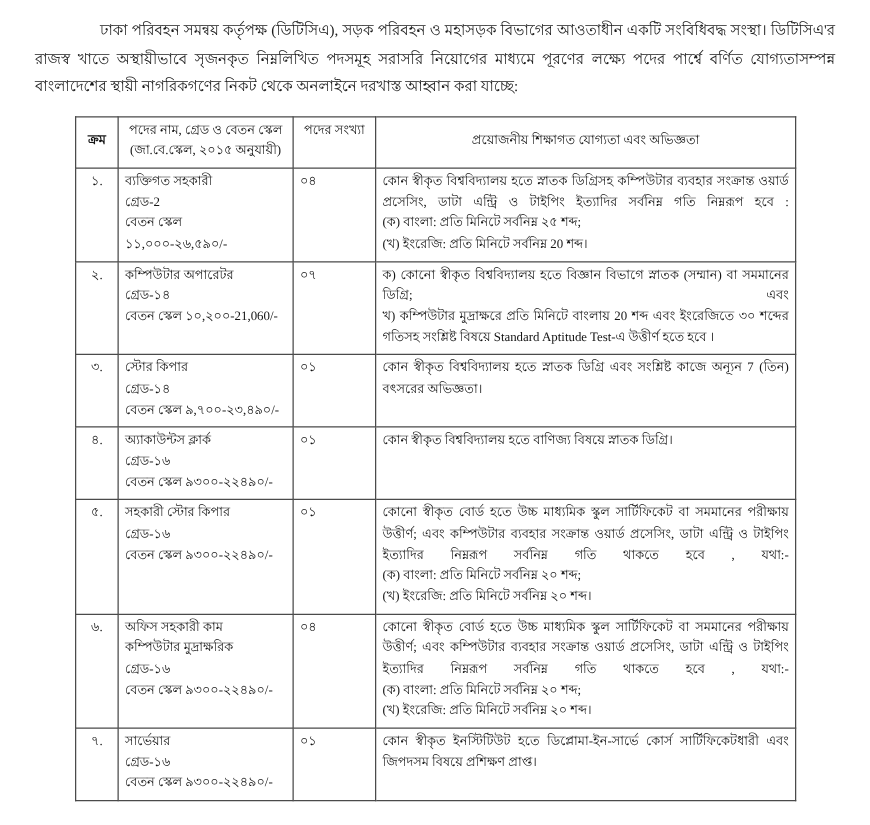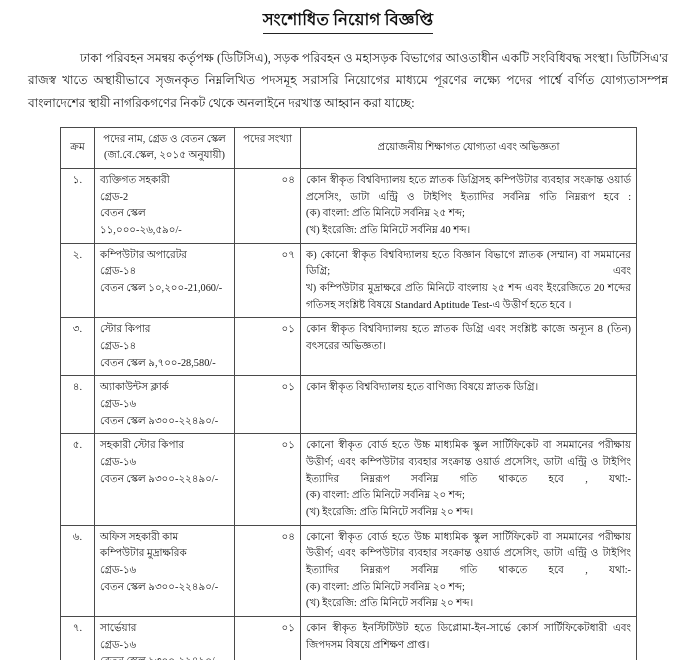--- a/index.html
+++ b/index.html
@@ -76,51 +76,50 @@
   col.c-count { width: 66px; }
   col.c-qual  { width: 336px; }
 
   thead th {
     text-align: center;
     font-weight: normal;
     padding-top: 4px;
     padding-bottom: 5px;
     line-height: 1.6;
   }
-  thead th.h-sl { vertical-align: middle; }
+  thead th.h-sl { vertical-align: middle; font-weight: bold; }
   thead th.h-qual { vertical-align: middle; margin-left: 39px; }
 
   td.sl {
     text-align: center;
     padding-top: 5px;
   }
   td.post .line { display: block; }
   td.count {
-    text-align: right;
+    text-align: left;
     padding-top: 5px;
   }
   td.qual {
     text-align: justify;
     text-justify: inter-word;
   }
   td.qual .ln { display: block; }
   td.qual .ln.just {
     text-align: justify;
     text-align-last: justify;
   }
 
   
   .page, table.jobs { text-rendering: optimizeLegibility; }
 </style>
 </head>
 <body>
 
 <div class="page">
 
-  <h1 class="doc-title"><span class="tx">সংশোধিত নিয়োগ বিজ্ঞপ্তি</span></h1>
 
   <p class="intro">ঢাকা পরিবহন সমন্বয় কর্তৃপক্ষ (ডিটিসিএ), সড়ক পরিবহন ও মহাসড়ক বিভাগের আওতাধীন একটি সংবিধিবদ্ধ সংস্থা। ডিটিসিএ'র রাজস্ব খাতে অস্থায়ীভাবে সৃজনকৃত নিম্নলিখিত পদসমূহ সরাসরি নিয়োগের মাধ্যমে পূরণের লক্ষ্যে পদের পার্শ্বে বর্ণিত যোগ্যতাসম্পন্ন বাংলাদেশের স্থায়ী নাগরিকগণের নিকট থেকে অনলাইনে দরখাস্ত আহ্বান করা যাচ্ছে:</p>
 
   <div class="table-wrap">
     <table class="jobs">
       <colgroup>
         <col class="c-sl">
           <col class="c-post">
           <col class="c-count">
           <col class="c-qual">
@@ -141,46 +140,46 @@
             <td class="sl">১.</td>
             <td class="post">
               <span class="line">ব্যক্তিগত সহকারী</span>
               <span class="line">গ্রেড-2</span>
               <span class="line">বেতন স্কেল ১১,০০০-২৬,৫৯০/-</span>
             </td>
             <td class="count">০৪</td>
             <td class="qual">
               <span class="ln just">কোন স্বীকৃত বিশ্ববিদ্যালয় হতে স্নাতক ডিগ্রিসহ কম্পিউটার ব্যবহার সংক্রান্ত ওয়ার্ড প্রসেসিং, ডাটা এন্ট্রি ও টাইপিং ইত্যাদির সর্বনিম্ন গতি নিম্নরূপ হবে :</span>
               <span class="ln">(ক) বাংলা:  প্রতি মিনিটে সর্বনিম্ন ২৫ শব্দ;</span>
-              <span class="ln">(খ) ইংরেজি: প্রতি মিনিটে সর্বনিম্ন 40 শব্দ।</span>
+              <span class="ln">(খ) ইংরেজি: প্রতি মিনিটে সর্বনিম্ন 20 শব্দ।</span>
             </td>
           </tr>
           <tr>
             <td class="sl">২.</td>
             <td class="post">
               <span class="line">কম্পিউটার অপারেটর</span>
               <span class="line">গ্রেড-১৪</span>
               <span class="line">বেতন স্কেল ১০,২০০-21,060/-</span>
             </td>
             <td class="count">০৭</td>
             <td class="qual">
               <span class="ln just">ক) কোনো স্বীকৃত বিশ্ববিদ্যালয় হতে বিজ্ঞান বিভাগে স্নাতক (সম্মান) বা সমমানের ডিগ্রি; এবং</span>
-              <span class="ln">খ) কম্পিউটার মুদ্রাক্ষরে প্রতি মিনিটে বাংলায় ২৫ শব্দ এবং ইংরেজিতে 20 শব্দের গতিসহ সংশ্লিষ্ট বিষয়ে Standard Aptitude Test-এ উত্তীর্ণ হতে  হবে ।</span>
+              <span class="ln">খ) কম্পিউটার মুদ্রাক্ষরে প্রতি মিনিটে বাংলায় 20 শব্দ এবং ইংরেজিতে ৩০ শব্দের গতিসহ সংশ্লিষ্ট বিষয়ে Standard Aptitude Test-এ উত্তীর্ণ হতে  হবে ।</span>
             </td>
           </tr>
           <tr>
             <td class="sl">৩.</td>
             <td class="post">
               <span class="line">স্টোর কিপার</span>
               <span class="line">গ্রেড-১৪</span>
-              <span class="line">বেতন স্কেল ৯,৭০০-28,580/-</span>
-            </td>
-            <td class="count">০১</td>
-            <td class="qual">
-              <span class="ln">কোন স্বীকৃত বিশ্ববিদ্যালয় হতে  স্নাতক ডিগ্রি এবং সংশ্লিষ্ট কাজে অন্যূন 8 (তিন) বৎসরের অভিজ্ঞতা।</span>
+              <span class="line">বেতন স্কেল ৯,৭০০-২৩,৪৯০/-</span>
+            </td>
+            <td class="count">০১</td>
+            <td class="qual">
+              <span class="ln">কোন স্বীকৃত বিশ্ববিদ্যালয় হতে  স্নাতক ডিগ্রি এবং সংশ্লিষ্ট কাজে অন্যূন 7 (তিন) বৎসরের অভিজ্ঞতা।</span>
             </td>
           </tr>
           <tr>
             <td class="sl">৪.</td>
             <td class="post">
               <span class="line">অ্যাকাউন্টস ক্লার্ক</span>
               <span class="line">গ্রেড-১৬</span>
               <span class="line">বেতন স্কেল ৯৩০০-২২৪৯০/-</span>
             </td>
             <td class="count">০১</td>

